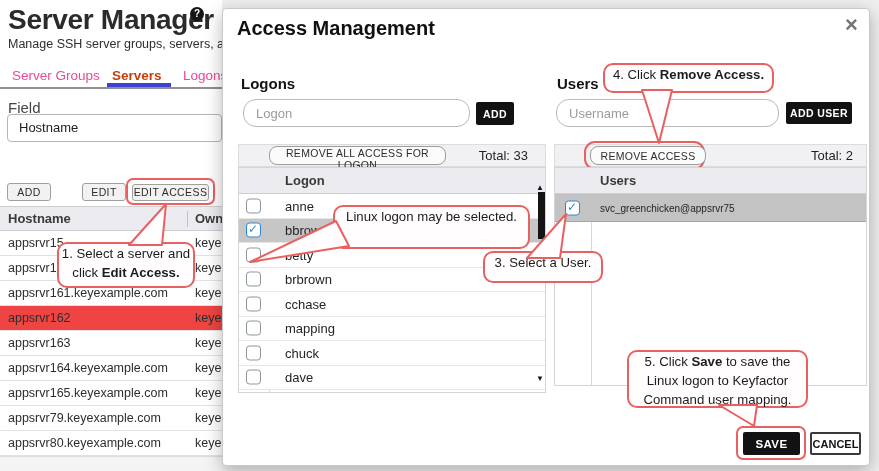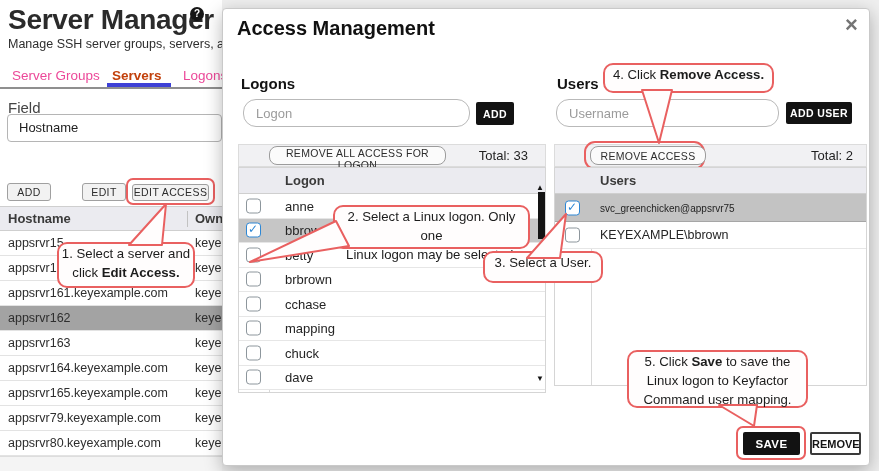--- a/index.html
+++ b/index.html
@@ -19,21 +19,21 @@
   .field-label { position:absolute; left:8px; top:99px; font-size:15px; color:#444; }
   .field-select { position:absolute; left:7px; top:114px; width:215px; height:28px; border:1px solid #b5b5b5; border-radius:4px; background:#fff; font-size:13px; color:#222; line-height:26px; padding-left:11px; }
   .tb-btn { position:absolute; top:183px; height:18px; background:#f2f2f2; border:1px solid #a0a0a0; border-radius:3px; font-size:10.5px; letter-spacing:.4px; color:#2d2d2d; text-align:center; line-height:16px; font-family:inherit; }
   .btn-add { left:7px; width:44px; } .btn-edit { left:67px; width:44px;margin-left:15px; } .btn-edit-access { left:132px; top:184px; width:77px; height:17px; line-height:15px; }
   .hl-edit-access { position:absolute; left:126px; top:178px; width:89px; height:27px; border:2px solid #e96060; border-radius:7px; }
   .srv-header { position:absolute; left:0; top:206px; width:222px; height:25px; background:#ebebf0; border-top:1px solid #cfcfcf; border-bottom:1px solid #cfcfcf; }
   .srv-header .h-host { position:absolute; left:8px; top:4px; font-size:13px; font-weight:bold; color:#3a3a3a; }
   .srv-header .h-owner { position:absolute; left:195px; top:4px; font-size:13px; font-weight:bold; color:#3a3a3a; }
   .srv-header .h-div { position:absolute; left:187px; top:4px; width:1px; height:16px; background:#c2c2c2; }
   .srv-row { position:absolute; left:0; width:222px; height:25px; border-bottom:1px solid #e3e3e3; background:#fff; }
-  .srv-row.sel { background:#a3a3a3; }
+  .srv-row.sel { background:#ef4444; }
   .srv-row .host { position:absolute; left:8px; top:5px; font-size:12.5px; color:#2e2e2e; white-space:nowrap; }
   .srv-row .owner { position:absolute; left:195px; top:5px; font-size:12.5px; color:#2e2e2e; white-space:nowrap; }
   .srv-footer { position:absolute; left:0; top:456px; width:222px; height:15px; background:#f4f4f4; border-top:1px solid #ddd; }
 
   
   .modal { position:absolute; left:222px; top:8px; width:648px; height:458px; background:#fff; border:1px solid #c9c9c9; border-radius:4px; box-shadow:0 5px 18px rgba(0,0,0,.28); z-index:20; }
   .modal-title { position:absolute; left:14px; top:8px; font-size:20px; font-weight:bold; color:#111; }
   .modal-close { position:absolute; left:622px; top:4px; font-size:22px; font-weight:bold; color:#757575; cursor:pointer; line-height:24px; }
   .sec-label { position:absolute; top:66px; font-size:15px; font-weight:bold; color:#141414; }
   .lbl-logons { left:18px; } .lbl-users { left:334px; }
@@ -221,37 +221,32 @@
       <div class="col-div"></div>
       <div class="lhead">
         <span class="htxt" style="left:45px">Users</span>
       </div>
       <div class="lrow sel" style="top:26px;height:28px;background:#c3c3c3;border-bottom:1px solid #a6a6a6">
         <span class="cb checked" style="left:10px">
             <span class="check-icon">✓</span>
           </span>
         <span class="rtxt" style="left:45px;font-size:10px">svc_greenchicken@appsrvr75</span>
       </div>
-      <div class="lrow" style="top:54px;height:27px">
-        <span class="cb" style="left:10px"></span>
-        <span class="rtxt" style="left:45px;font-size:12.5px">KEYEXAMPLE\bbrown</span>
-      </div>
     </div>
 
     <div class="hl-save"></div>
     <button class="black-btn btn-save">SAVE</button>
-    <button class="btn-cancel">REMOVE</button>
+    <button class="btn-cancel">CANCEL</button>
   </div>
 
   <div class="callout co-1">
     <div><span>1. Select a server and</span></div>
     <div><span>click </span><b>Edit Access.</b></div>
   </div>
   <div class="callout co-2">
-    <div><span>2. Select a Linux logon. Only one</span></div>
     <div><span>Linux logon may be selected.</span></div>
   </div>
   <div class="callout co-3">
     <div><span>3. Select a User.</span></div>
   </div>
   <div class="callout co-4">
     <div><span>4. Click </span><b>Remove Access.</b></div>
   </div>
   <div class="callout co-5">
     <div><span>5. Click </span><b>Save</b><span> to save the</span></div>

